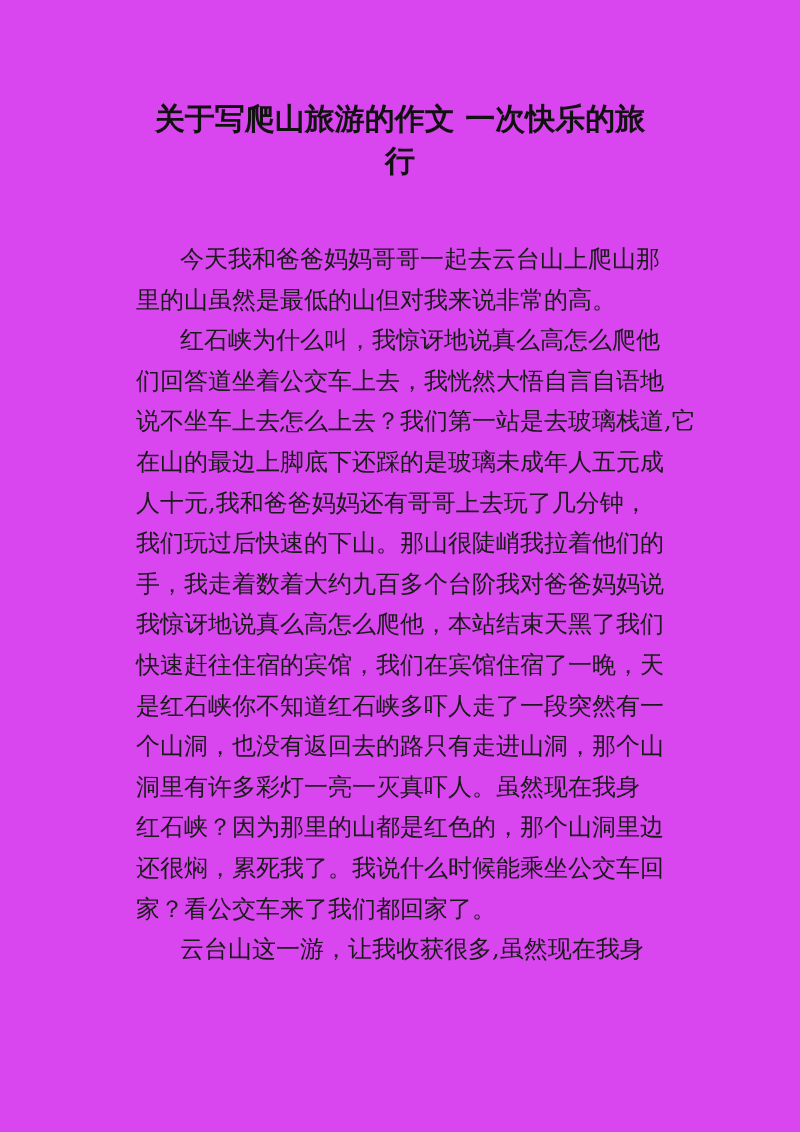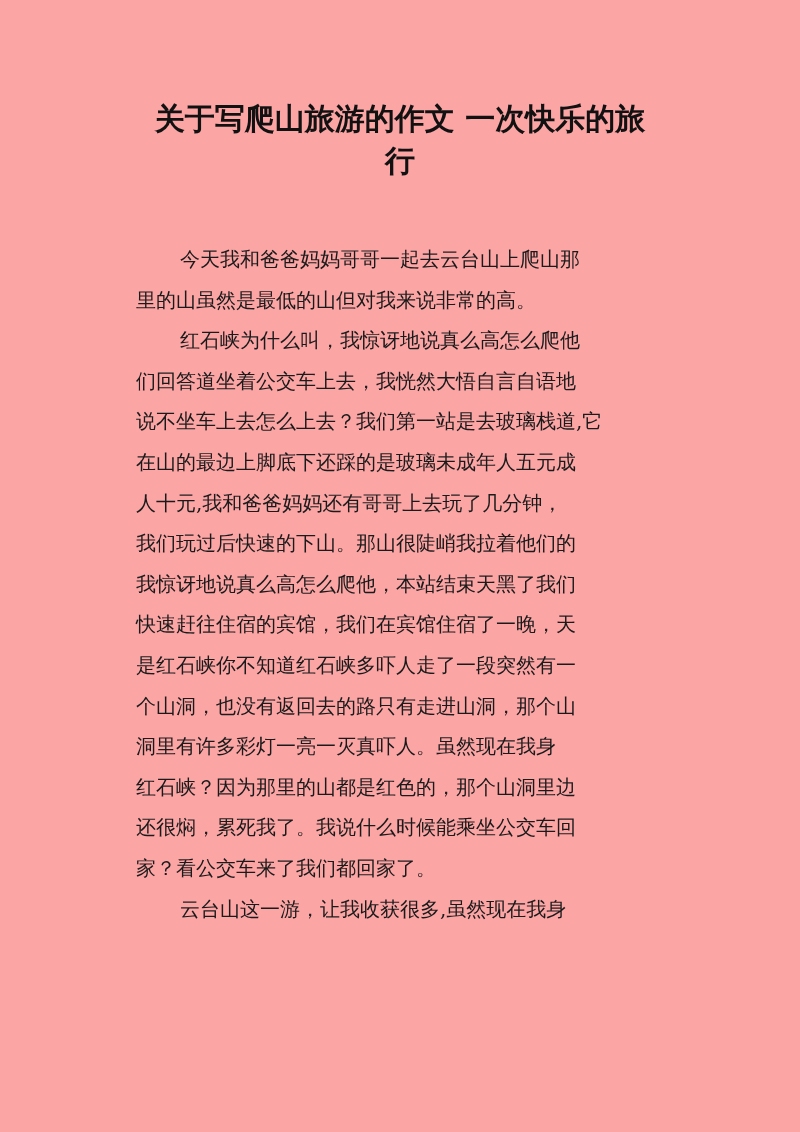--- a/index.html
+++ b/index.html
@@ -13,21 +13,21 @@
       overflow: hidden;
       position: relative;
       color: #111111;
     }
     .page {
       position: absolute;
       left: 0;
       top: 0;
       width: 800px;
       height: 1132px;
-      background: #fca5a5;
+      background: #d946ef;
     }
     .title {
       position: absolute;
       left: 100px;
       width: 600px;
       top: 98px;
       text-align: center;
       font-family: "DejaVu Sans", "Liberation Sans", sans-serif;
       font-weight: bold;
       font-size: 30px;
@@ -38,21 +38,21 @@
     .title .tline {
       display: block;
       white-space: nowrap;
     }
     .body {
       position: absolute;
       left: 136px;
       top: 239px;
       width: 560px;
       font-family: "DejaVu Serif", "Liberation Serif", serif;
-      font-size: 20px;
+      font-size: 24px;
       line-height: 40.6px;
       color: #1a1a1a;
     }
     .line {
       display: block;
       white-space: nowrap;
       height: 40.6px;
     }
     .line.indent {
       padding-left: 44px;
@@ -74,20 +74,21 @@
       <span class="line">里的山虽然是最低的山但对我来说非常的高。</span>
     </div>
 
     <div>
       <span class="line indent">红石峡为什么叫，我惊讶地说真么高怎么爬他</span>
       <span class="line">们回答道坐着公交车上去，我恍然大悟自言自语地</span>
       <span class="line">说不坐车上去怎么上去？我们第一站是去玻璃栈道,它</span>
       <span class="line">在山的最边上脚底下还踩的是玻璃未成年人五元成</span>
       <span class="line">人十元,我和爸爸妈妈还有哥哥上去玩了几分钟，</span>
       <span class="line">我们玩过后快速的下山。那山很陡峭我拉着他们的</span>
+      <span class="line">手，我走着数着大约九百多个台阶我对爸爸妈妈说</span>
       <span class="line">我惊讶地说真么高怎么爬他，本站结束天黑了我们</span>
       <span class="line">快速赶往住宿的宾馆，我们在宾馆住宿了一晚，天</span>
       <span class="line">是红石峡你不知道红石峡多吓人走了一段突然有一</span>
       <span class="line">个山洞，也没有返回去的路只有走进山洞，那个山</span>
       <span class="line">洞里有许多彩灯一亮一灭真吓人。虽然现在我身</span>
       <span class="line">红石峡？因为那里的山都是红色的，那个山洞里边</span>
       <span class="line">还很焖，累死我了。我说什么时候能乘坐公交车回</span>
       <span class="line">家？看公交车来了我们都回家了。</span>
     </div>
 

